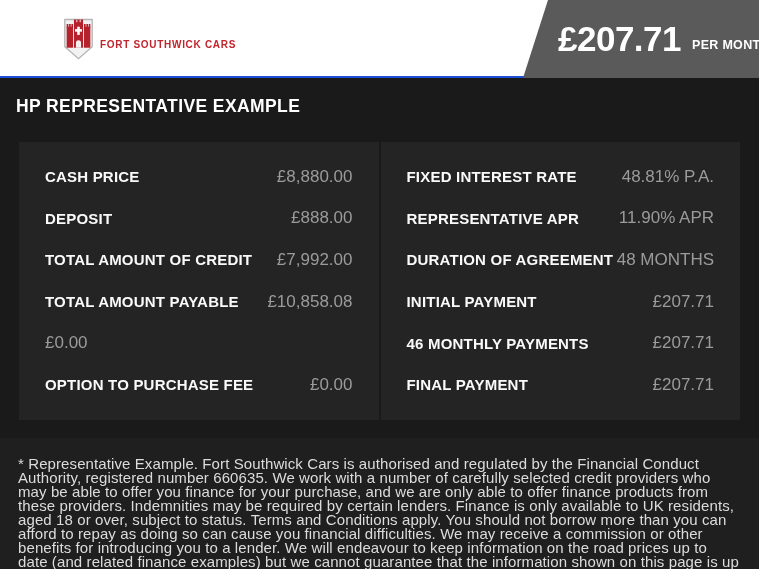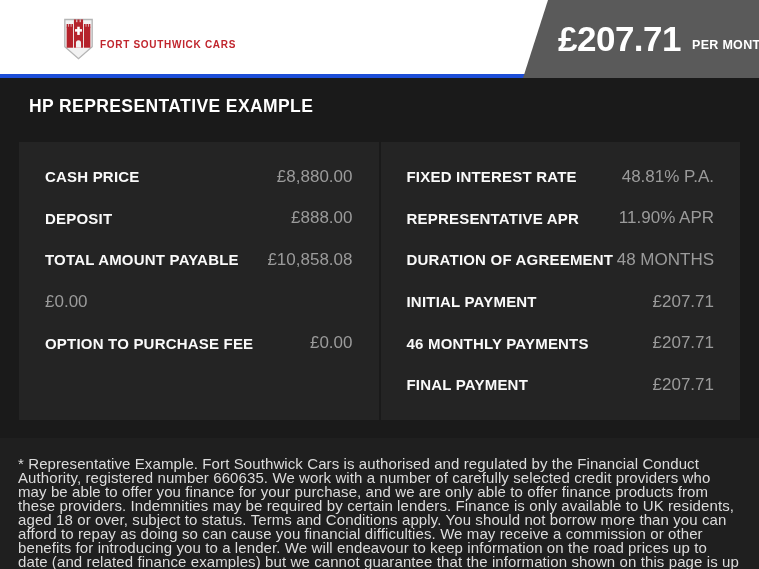--- a/index.html
+++ b/index.html
@@ -4,21 +4,21 @@
 <style>
   html,body{margin:0;padding:0;}
   body{
     width:759px;height:569px;position:relative;overflow:hidden;
     background:#1a1a1a;
     font-family:"Liberation Sans", sans-serif;
   }
   
   .header{
     position:absolute;top:0;left:0;width:759px;height:78px;
-    background:#ffffff;border-bottom:4px solid #1d4ed8;box-sizing:border-box;
+    background:#ffffff;border-bottom:2px solid #1d4ed8;box-sizing:border-box;
   }
   .logo{
     position:absolute;left:63px;top:16px;height:46px;
     display:flex;align-items:center;gap:6px;cursor:pointer;
   }
   .logo svg{width:31px;height:45px;display:block;}
   .brand-text{
     color:#c0252d;font-weight:bold;font-size:10px;letter-spacing:.7px;
     margin-top:10px;white-space:nowrap;
   }
@@ -32,21 +32,21 @@
   .price-amount{
     color:#ffffff;font-weight:bold;font-size:35px;letter-spacing:-.5px;
   }
   .price-period{
     color:#ffffff;font-weight:bold;font-size:12.5px;letter-spacing:.3px;
     margin-left:11px;margin-top:12px;white-space:nowrap;
   }
   
   .page-title{
     position:absolute;top:78px;left:0;width:100%;height:64px;box-sizing:border-box;
-    padding:18px 0 0 29px;
+    padding:18px 0 0 16px;
     color:#ffffff;font-weight:bold;font-size:17.5px;letter-spacing:.4px;
   }
   
   .panels{
     position:absolute;top:142px;left:19px;right:19px;height:278px;
     display:flex;gap:2px;
   }
   .panel{
     flex:1;background:#242424;box-sizing:border-box;
     padding:14px 26px;display:flex;flex-direction:column;
@@ -111,20 +111,24 @@
   <div class="panel">
     <div class="frow">
       <span class="flabel">CASH PRICE</span>
       <span class="fvalue">£8,880.00</span>
     </div>
     <div class="frow">
       <span class="flabel">DEPOSIT</span>
       <span class="fvalue">£888.00</span>
     </div>
     <div class="frow">
+      <span class="flabel">TOTAL AMOUNT OF CREDIT</span>
+      <span class="fvalue">£7,992.00</span>
+    </div>
+    <div class="frow">
       <span class="flabel">TOTAL AMOUNT PAYABLE</span>
       <span class="fvalue">£10,858.08</span>
     </div>
     <div class="frow">
       <span class="fvalue">£0.00</span>
     </div>
     <div class="frow">
       <span class="flabel">OPTION TO PURCHASE FEE</span>
       <span class="fvalue">£0.00</span>
     </div>

